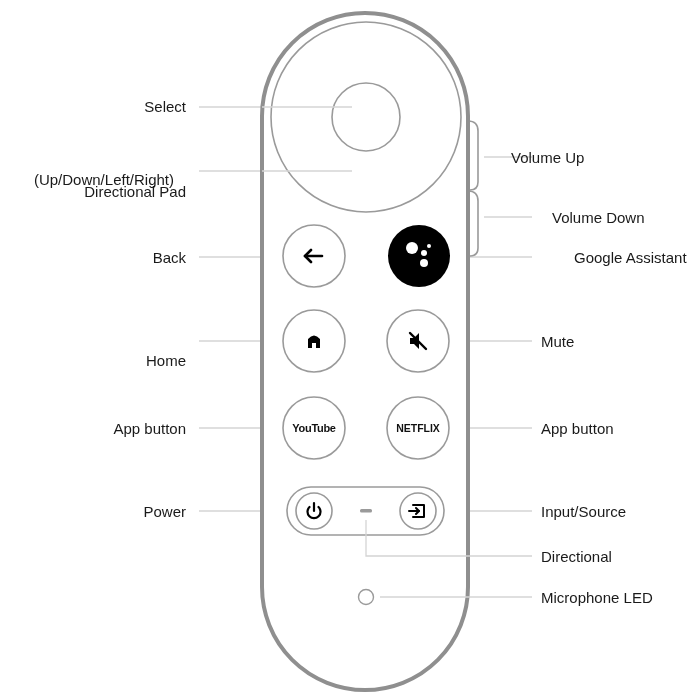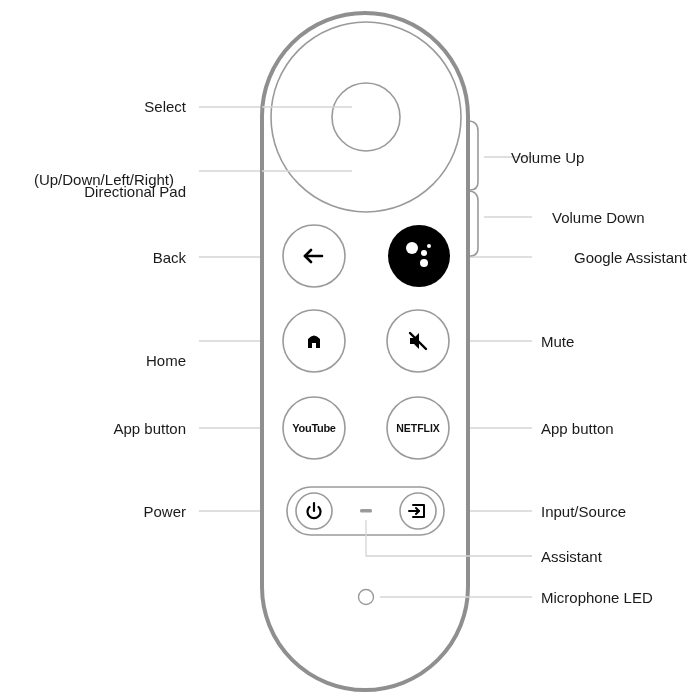--- a/index.html
+++ b/index.html
@@ -119,14 +119,14 @@
 <div class="label left" style="right:514px; top:332px;margin-top:19px;">Home</div>
 <div class="label left" style="right:514px; top:419px;">App button</div>
 <div class="label left" style="right:514px; top:502px;">Power</div>
 
 <div class="label right" style="left:511px; top:148px;">Volume Up</div>
 <div class="label right" style="left:552px; top:208px;">Volume Down</div>
 <div class="label right" style="left:541px; top:248px;margin-left:33px;">Google Assistant</div>
 <div class="label right" style="left:541px; top:332px;">Mute</div>
 <div class="label right" style="left:541px; top:419px;">App button</div>
 <div class="label right" style="left:541px; top:502px;">Input/Source</div>
-<div class="label right" style="left:541px; top:547px;">Assistant</div>
+<div class="label right" style="left:541px; top:547px;">Directional</div>
 <div class="label right" style="left:541px; top:588px;">Microphone LED</div>
 
 </body></html>

